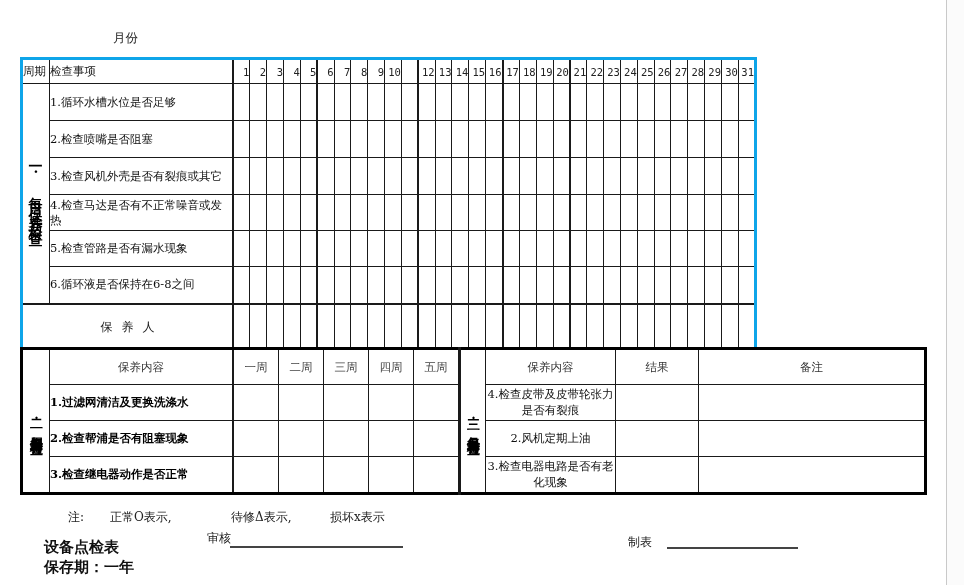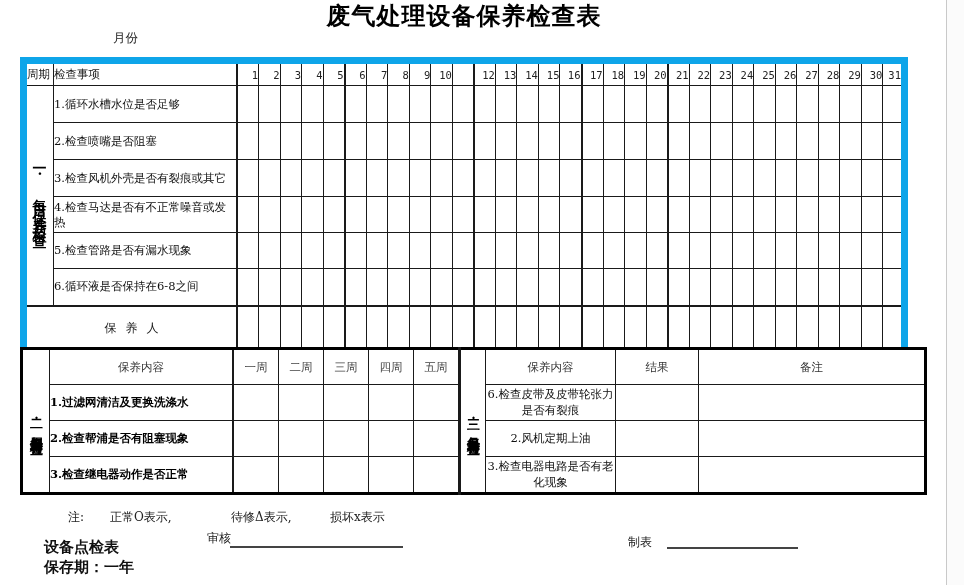--- a/index.html
+++ b/index.html
@@ -10,21 +10,21 @@
   }
   .abs{position:absolute;}
   .title{
     left:20px;top:0;width:888px;text-align:center;
     font-size:24px;font-weight:bold;letter-spacing:1px;color:#000;
   }
   .month{left:113px;top:30px;font-size:12.5px;color:#222;}
 
   table.grid{position:absolute;border-collapse:collapse;table-layout:fixed;background:#fff;}
   table.grid td{border:1px solid #1a1a1a;padding:0;overflow:hidden;vertical-align:middle;}
-  .t1{left:20px;top:57px;width:888px;border:7px solid #0ea5e9;}
+  .t1{left:20px;top:57px;width:737px;border:3px solid #0ea5e9;}
   .t2{left:20px;top:347px;width:888px;border:3px solid #000;}
 
   tr.rh25{height:25px;} tr.rh37{height:37px;} tr.rh36{height:36px;} tr.rh48{height:48px;}
 
   .cyc{width:26px;} .itemcol{width:182px;}
   .wk{width:44px;} .cyc3{width:24px;border-left-width:3px !important;}
   .mcontent{width:129px;} .mresult{width:82px;} .mremark{width:225px;margin-top:40px;}
 
   .hd{font-size:11.5px;text-align:left;padding:0 3px;color:#222;}
   .itemcell{font-size:11.5px;text-align:left;padding:0 4px;color:#111;}
@@ -52,21 +52,20 @@
   .sigline{height:0;border-bottom:2px solid #444;}
   .bolddoc{font-family:"DejaVu Sans","Liberation Sans",sans-serif;font-weight:bold;font-size:15px;color:#111;white-space:nowrap;}
   .page-edge{left:946px;top:0;width:1px;height:585px;background:#c9c9c9;}
   .right-strip{left:947px;top:0;width:17px;height:585px;background:#fbfbfb;}
 </style>
 </head>
 <body>
 
 <div class="page">
 
-  <div class="abs title">废气处理设备保养检查表</div>
   <div class="abs month">月份</div>
 
   <table class="grid t1">
     <tbody>
         <tr class="rh25">
       <td class="cyc hd">周期</td>
       <td class="itemcol hd">检查事项</td>
     <td class="dh">1</td>
           <td class="dh">2</td>
           <td class="dh">3</td>
@@ -362,21 +361,21 @@
       <td class="mresult chead">结果</td>
       <td class="mremark chead">备注</td>
     </tr>
     <tr class="rh36">
       <td class="witem">1.过滤网清洁及更换洗涤水</td>
       <td class="wk wfirst"></td>
       <td class="wk"></td>
       <td class="wk"></td>
       <td class="wk"></td>
       <td class="wk"></td>
-      <td class="mitem">6.检查皮带及皮带轮张力是否有裂痕</td>
+      <td class="mitem">4.检查皮带及皮带轮张力是否有裂痕</td>
       <td></td>
       <td></td>
     </tr>
     <tr class="rh36">
       <td class="witem">2.检查帮浦是否有阻塞现象</td>
       <td class="wk wfirst"></td>
       <td class="wk"></td>
       <td class="wk"></td>
       <td class="wk"></td>
       <td class="wk"></td>

